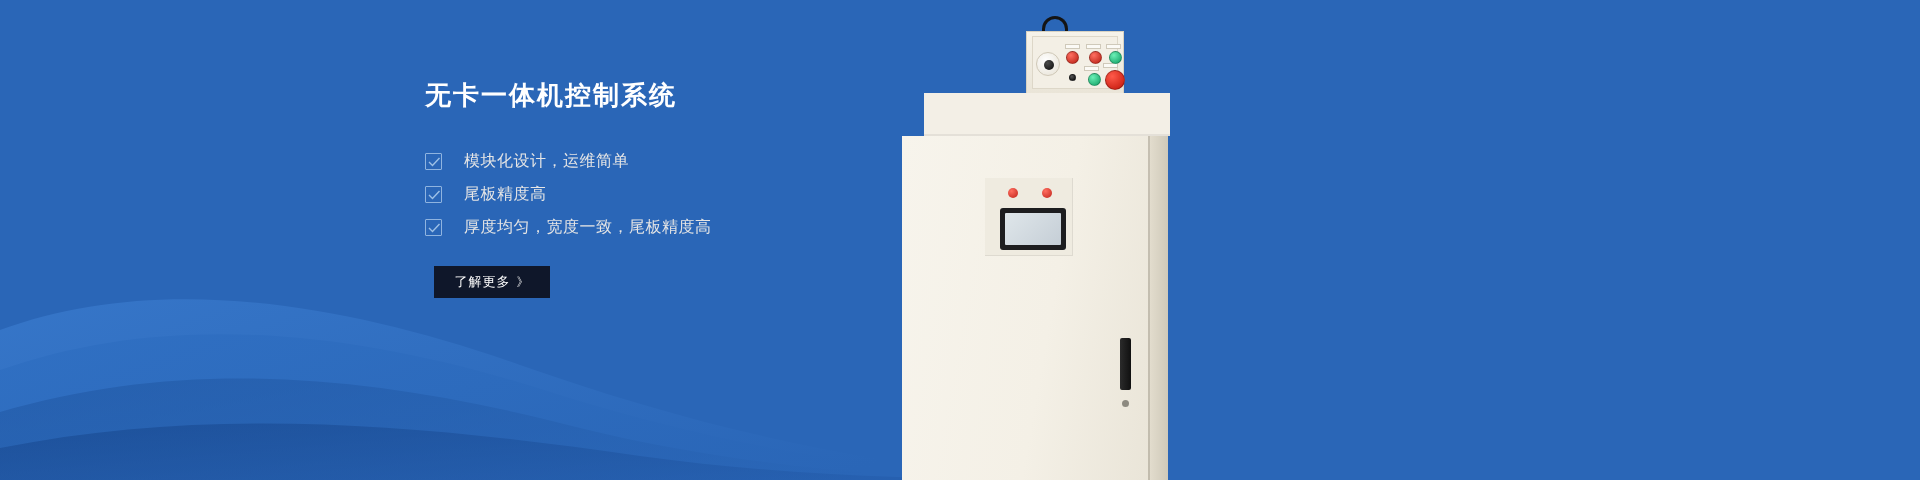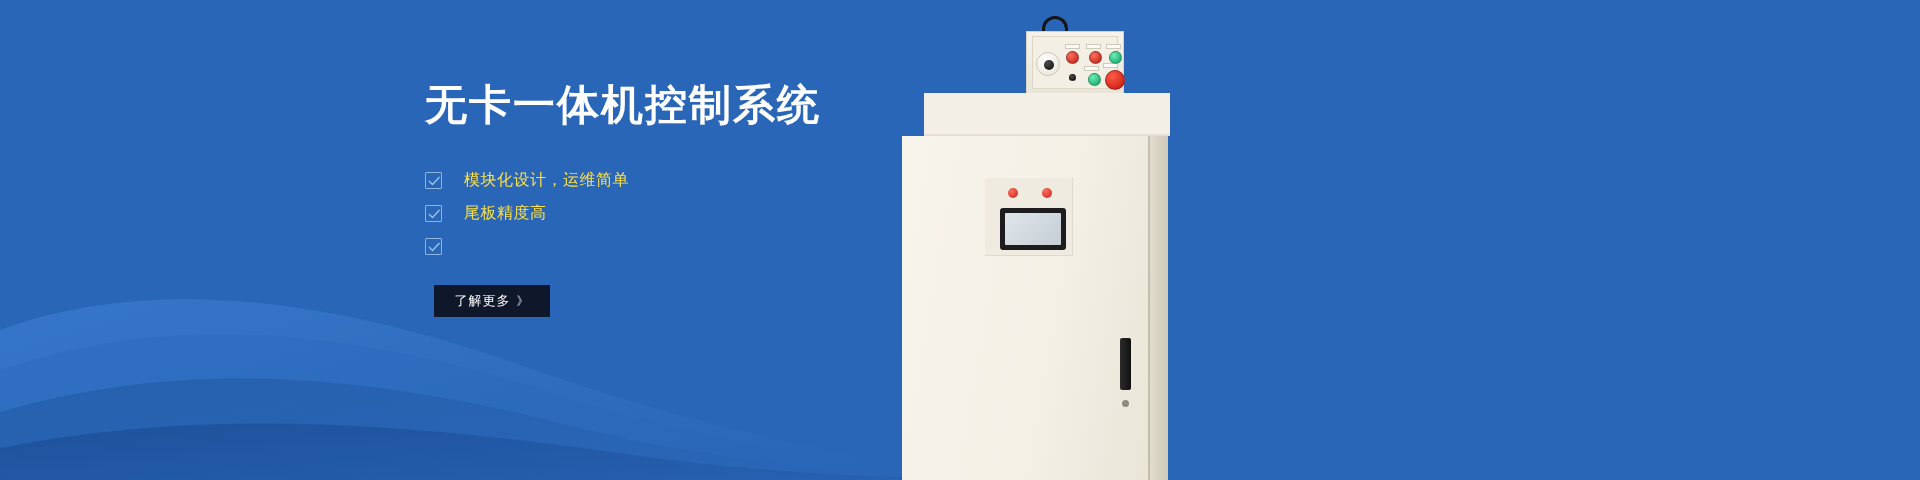--- a/index.html
+++ b/index.html
@@ -23,21 +23,21 @@
 
   
   #content {
     position:absolute;
     left:425px; top:80px;
     width:640px;
   }
 
   #hero-title {
     color:#ffffff;
-    font-size:42px;
+    font-size:26px;
     font-weight:bold;
     letter-spacing:2px;
     line-height:1.2;
     margin-bottom:34px;
     white-space:nowrap;
   }
 
   .feature-list { list-style:none; }
 
   .feature-item {
@@ -53,21 +53,21 @@
     border:1px solid #8fb4e0;
     border-radius:1px;
     flex:0 0 auto;
     position:relative;
     margin-right:22px;
     background:transparent;
   }
   .check-box svg { position:absolute; left:2px; top:3px; }
 
   .feature-text {
-    color:#fde047;
+    color:#e5e5e5;
     font-size:16px;
     letter-spacing:.5px;
     white-space:nowrap;
   }
 
   #cta-button {
     display:inline-flex;
     align-items:center;
     justify-content:center;
     margin-top:22px;
@@ -273,20 +273,21 @@
         </span>
         <span class="feature-text">尾板精度高</span>
       </li>
 
       <li class="feature-item">
         <span class="check-box">
           <svg width="13" height="11" viewBox="0 0 13 11" aria-hidden="true">
             <polyline points="1,5 4.5,8.5 11.5,1" fill="none" stroke="#9dc0e6" stroke-width="1.4"></polyline>
           </svg>
         </span>
+        <span class="feature-text">厚度均匀，宽度一致，尾板精度高</span>
       </li>
 
     </ul>
 
     <button id="cta-button">
       <span class="cta-label">了解更多</span>
       <span class="cta-arrow">》</span>
     </button>
 
   </div>

